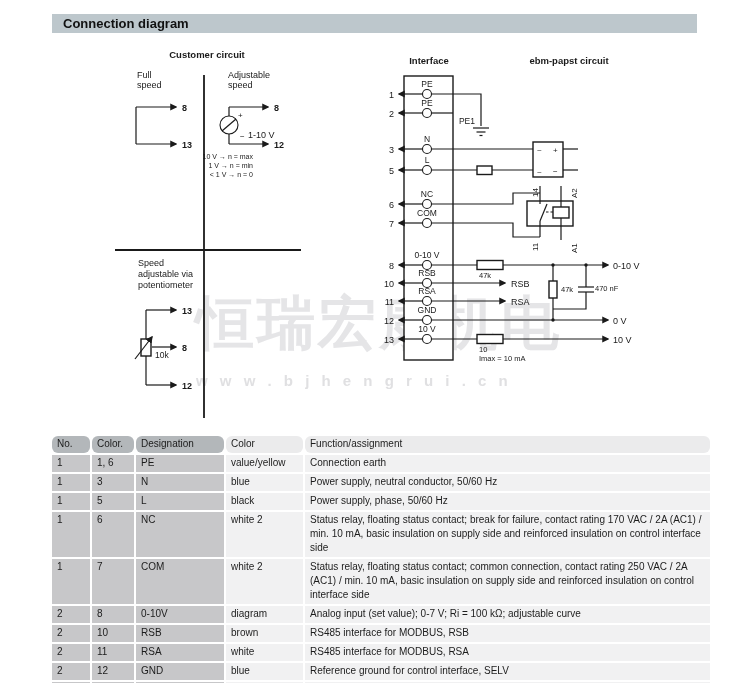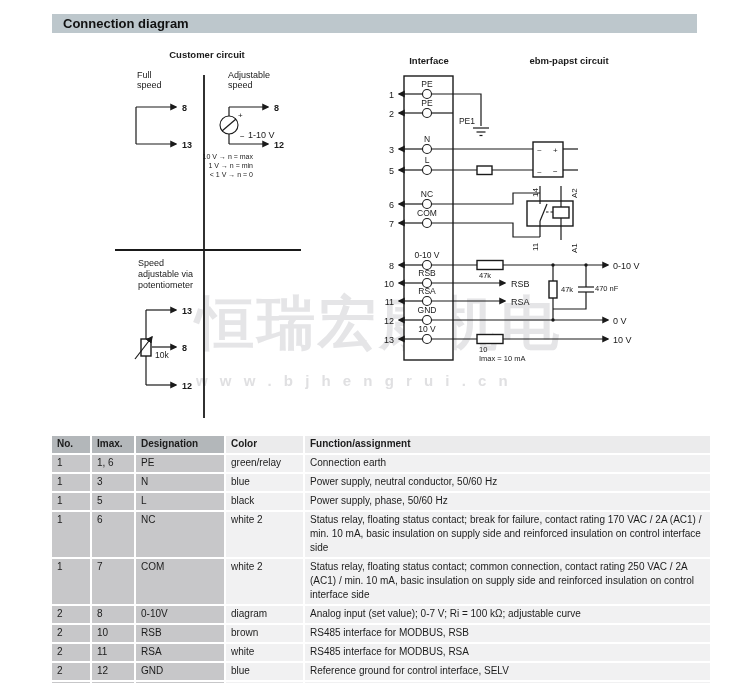--- a/index.html
+++ b/index.html
@@ -25,21 +25,21 @@
   .box{stroke:#1a1a1a;stroke-width:1.4;fill:#ffffff;}
   .divl{stroke:#1a1a1a;stroke-width:1.8;fill:none;}
   .dash{stroke-dasharray:2.5 2;}
   .dot{fill:#1a1a1a;}
   .term{stroke:#1a1a1a;stroke-width:1.1;fill:#ffffff;}
   
   #conn-table{position:absolute;left:50px;top:434px;z-index:2;
               border-collapse:separate;border-spacing:2px;table-layout:fixed;width:650px;}
   #conn-table th,#conn-table td{box-sizing:border-box;padding:1px 5px 2px 5px;
               text-align:left;vertical-align:top;font-size:10px;line-height:1.4;color:#1c1c1c;}
-  #conn-table th{font-weight:bold;}
+  #conn-table th{font-weight:normal;border-radius:6px;}
   .h-gray{background:#b3b7ba;} .h-light{background:#ebebec;}
   .c-gray{background:#c7c7c9;} .c-light{background:#f1f1f2;}
 </style>
 </head>
 <body>
 
 <div id="page">
 
   <div id="titlebar">
     <div class="t">Connection diagram</div>
@@ -265,30 +265,30 @@
     <colgroup>
       <col style="width:38px">
         <col style="width:42px">
         <col style="width:88px">
         <col style="width:77px">
         <col style="width:405px">
     </colgroup>
     <tbody>
         <tr>
       <th class="h-gray">No.</th>
-      <th class="h-gray">Imax.</th>
+      <th class="h-gray">Color.</th>
       <th class="h-gray">Designation</th>
       <th class="h-light">Color</th>
       <th class="h-light">Function/assignment</th>
     </tr>
     <tr>
       <td class="c-gray">1</td>
       <td class="c-gray">1, 6</td>
       <td class="c-gray">PE</td>
-      <td class="c-light">green/relay</td>
+      <td class="c-light">value/yellow</td>
       <td class="c-light">Connection earth</td>
     </tr>
     <tr>
       <td class="c-gray">1</td>
       <td class="c-gray">3</td>
       <td class="c-gray">N</td>
       <td class="c-light">blue</td>
       <td class="c-light">Power supply, neutral conductor, 50/60 Hz</td>
     </tr>
     <tr>

